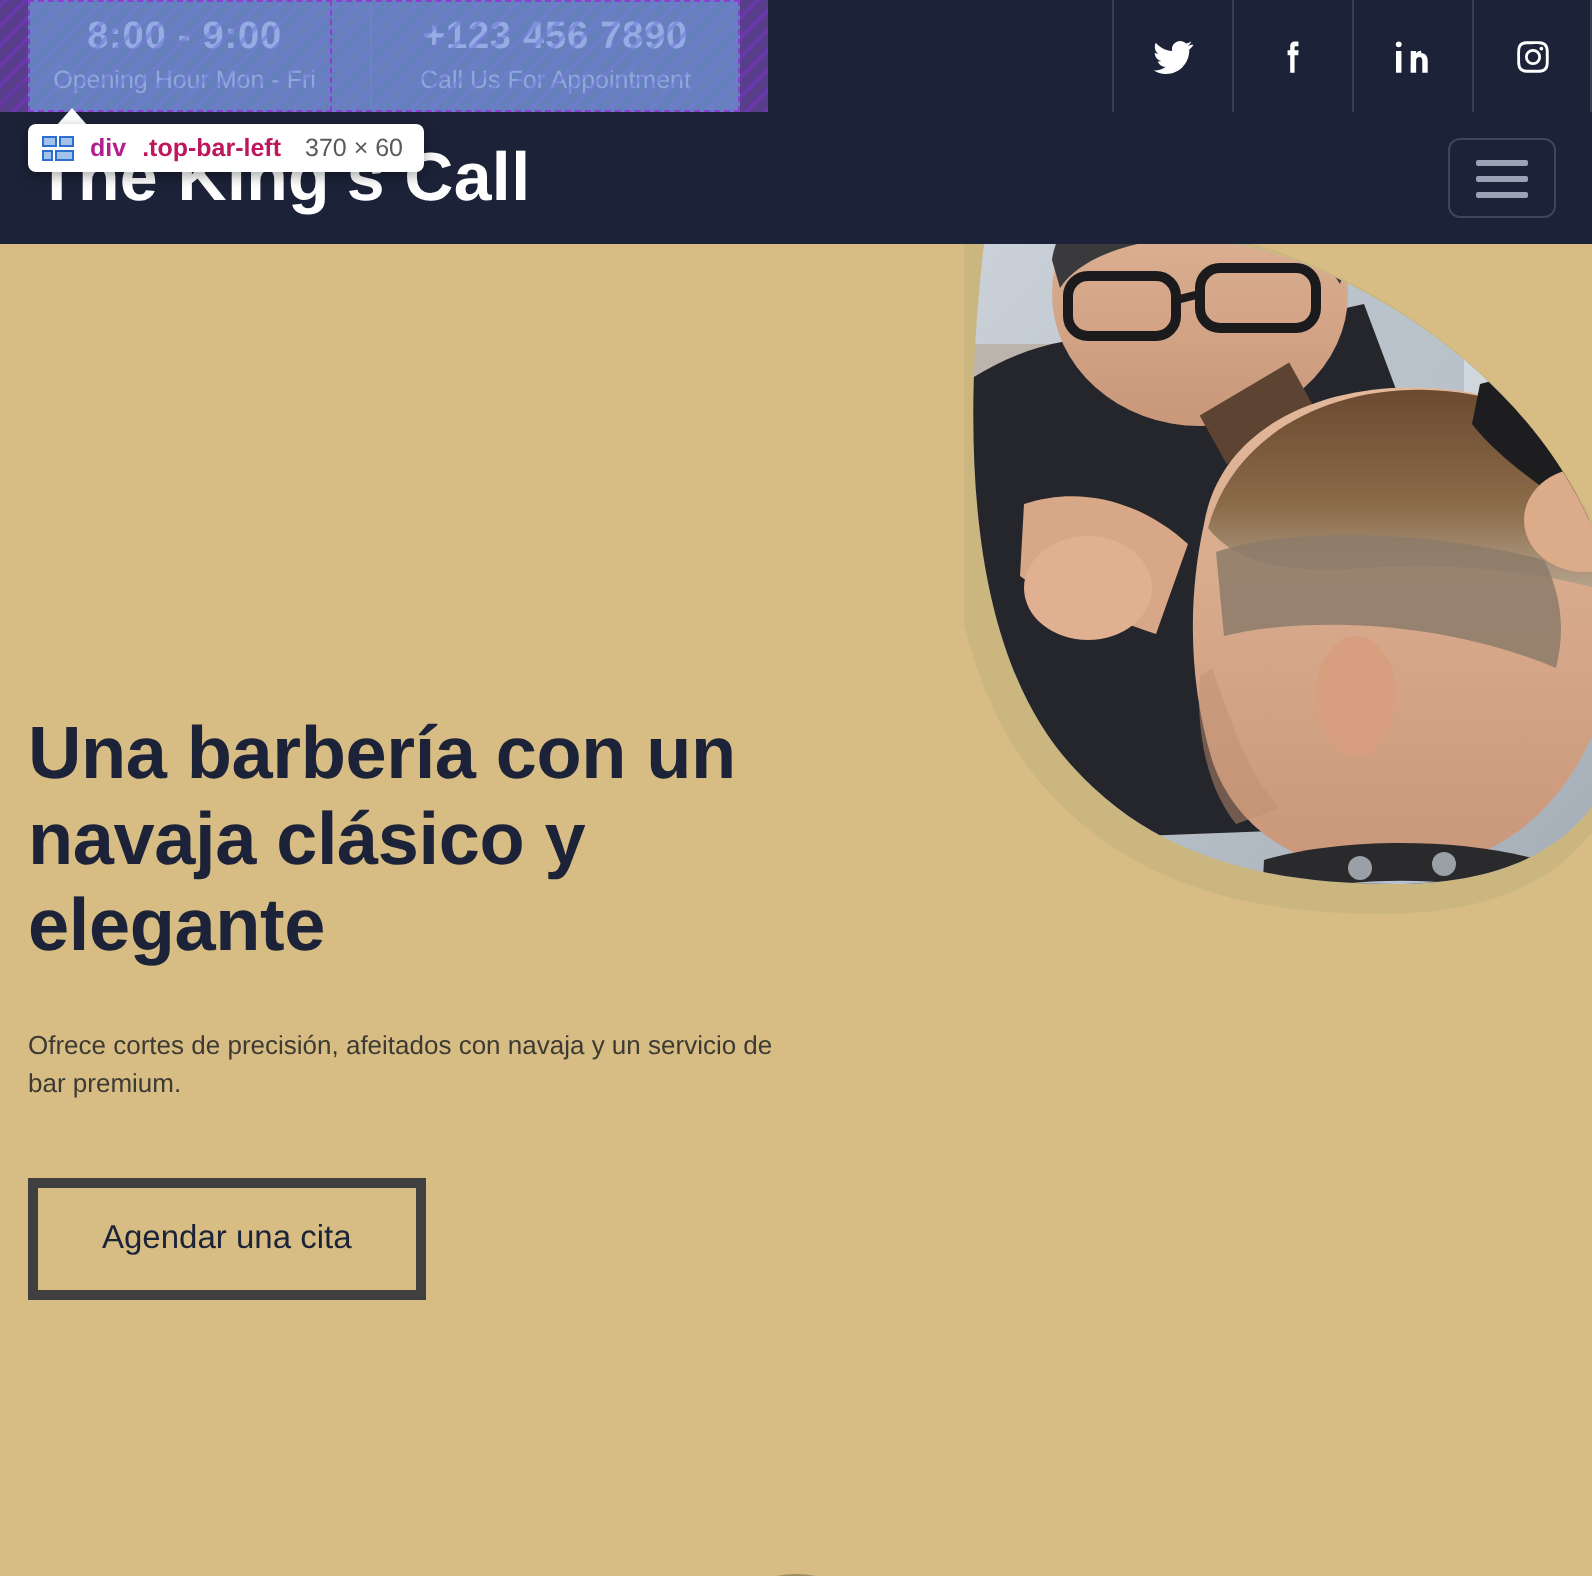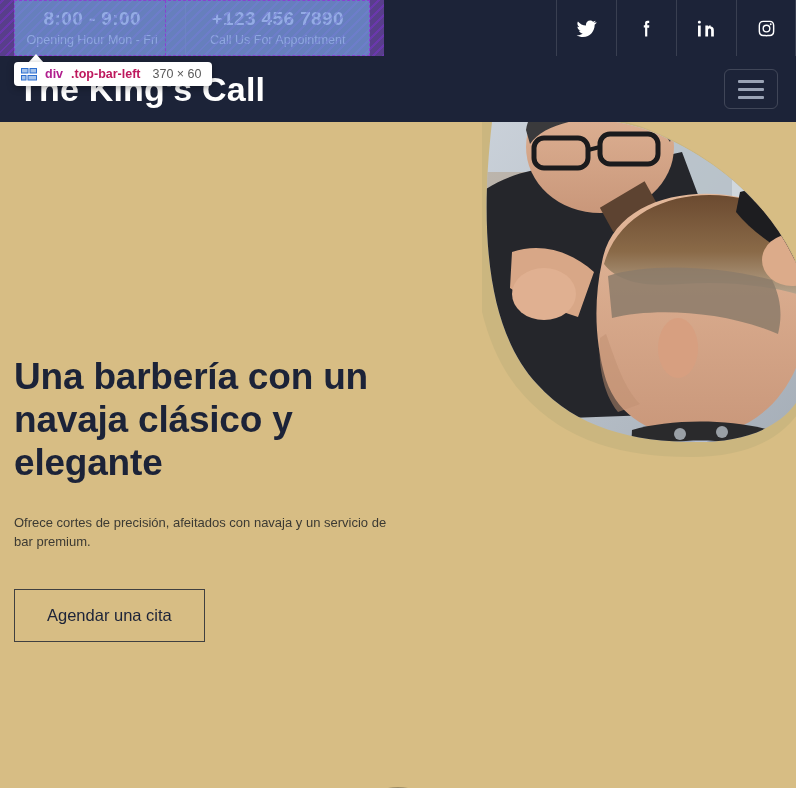--- a/index.html
+++ b/index.html
@@ -161,21 +161,21 @@
   .hero-sub {
     margin-top: 28px;
     color: #3c3a33;
     font-size: 13px;
     line-height: 1.48;
     width: 390px;
   }
   .hero-cta {
     margin-top: 38px;
     display: inline-block;
-    border: 1px solid #404040;
+    border: 5px solid #404040;
     background: transparent;
     color: #1c2338;
     font-size: 16.5px;
     padding: 16px 32px;
     cursor: pointer;
     font-family: "Liberation Sans", sans-serif;
   }
 
   .play-btn {
     position: absolute;

